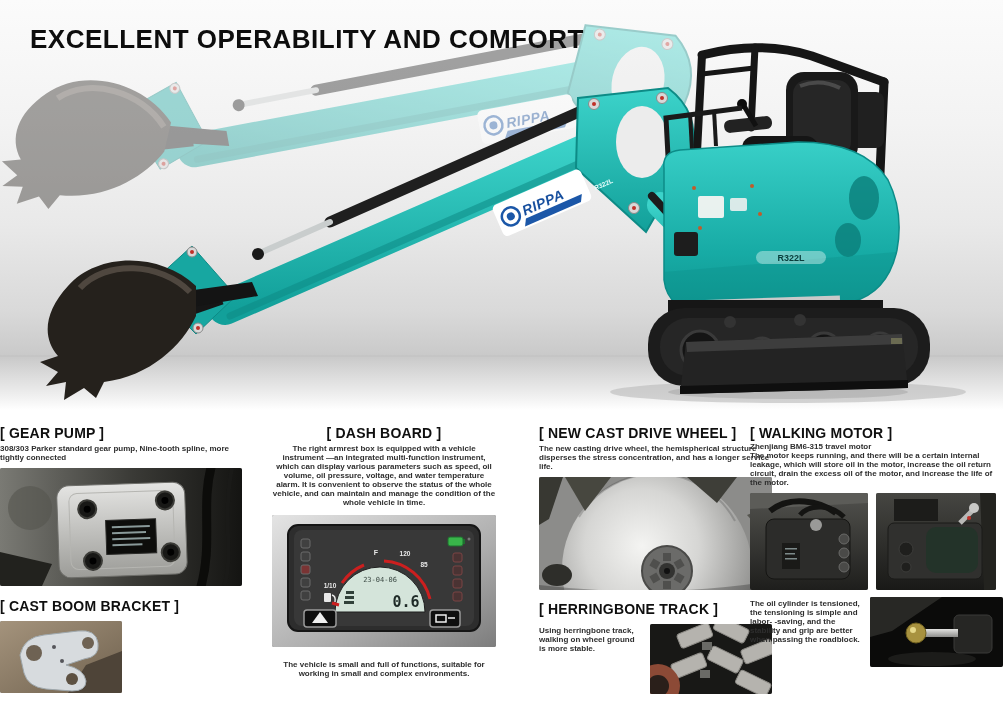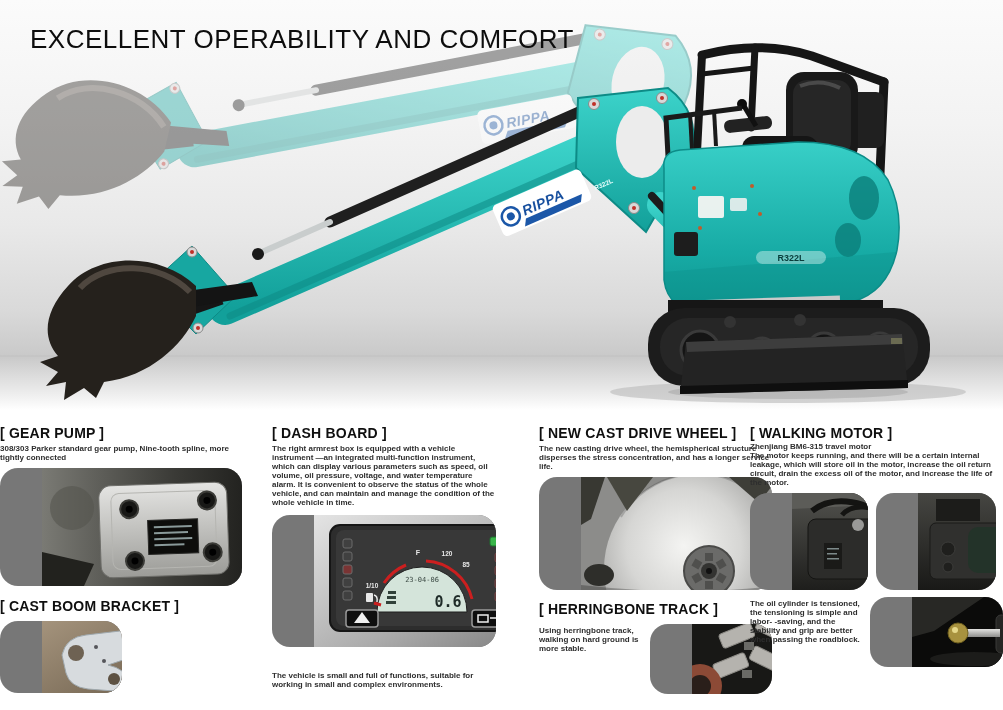--- a/index.html
+++ b/index.html
@@ -10,46 +10,46 @@
     font-family:"Liberation Sans", sans-serif;
   }
   
   .hero {
     position:absolute; top:0; left:0; width:1003px; height:410px;
     background:linear-gradient(180deg,#fbfbfb 0%,#f3f3f3 30%,#e9e9e9 55%,
                #d9d9d9 76%,#c9c9c9 87%,#e9e9e9 95%,#ffffff 100%);
   }
   .hero h1 {
     position:absolute; left:30px; top:24px; margin:0;
-    font-size:26px; font-weight:normal; letter-spacing:.5px; color:#0d0d0d;
+    font-size:26px; font-weight:bold; letter-spacing:.5px; color:#0d0d0d;
     white-space:nowrap; z-index:3;
   }
   .hero svg { position:absolute; inset:0; }
   
   .features { position:absolute; top:410px; left:0; width:1003px; height:300px; background:#fff; }
   .col { position:absolute; top:0; height:300px; padding-top:15px; }
   .c1 { left:0;  width:242px; }
-  .c2 { left:272px; width:224px; }
+  .c2 { left:272px; width:224px;text-align:center; }
   .c3 { left:507px; width:233px;margin-left:32px; }
   .c4 { left:750px; width:253px; }
   .feat-title {
     margin:0; font-size:14px; font-weight:bold; color:#0f0f0f;
     letter-spacing:.2px; white-space:nowrap;
   }
   .feat-text {
     margin:3px 0 0; font-size:8px; line-height:9px; font-weight:bold;
     color:#2e2e2e; letter-spacing:0;
   }
   .subtitle { margin-top:1px; }
   .photo {
-    border-radius:18px; overflow:hidden; position:relative;
-    background:#777; flex:none;padding-left:42px;
+    border-radius:2px; overflow:hidden; position:relative;
+    background:#777; flex:none;
   }
   .photo svg { display:block; }
-  .mt6{margin-top:6px}.mt8{margin-top:8px}.mt9{margin-top:24px}
+  .mt6{margin-top:6px}.mt8{margin-top:8px}.mt9{margin-top:13px}
   .gap-title{margin-top:12px}.gap-title2{margin-top:11px}
   .split { display:flex; gap:10px; margin-top:7px; align-items:flex-start; }
   .split .feat-text { margin-top:2px; flex:1; }
   .imgrow { display:flex; gap:8px; margin-top:6px; }
 </style>
 </head>
 <body>
 
 <div class="page">
 
@@ -403,21 +403,21 @@
             </g>
             <circle r="8" fill="#333331"></circle>
               <circle r="3" fill="#111"></circle>
           </g>
           <path d="M 0 108 Q 120 122 233 104 L 233 113 L 0 113 Z" fill="#000" opacity=".25"></path>
         </svg>
       </div>
 
       <h2 class="feat-title gap-title2">[ HERRINGBONE TRACK ]</h2>
       <div class="split">
-        <p class="feat-text">Using herringbone track, walking on hard ground is more stable.</p>
+        <p class="feat-text">Using herringbone track, walking on wheel ground is more stable.</p>
         <div class="photo" style="width:122px;height:70px">
           <svg width="122" height="70" viewBox="0 0 122 70">
             <rect width="122" height="70" fill="#181816"></rect>
             <g fill="#b5b3ae" stroke="#8e8c87">
               <rect x="28" y="4" width="34" height="15" rx="3" transform="rotate(-22 45 12)"></rect>
               <rect x="64" y="-2" width="34" height="15" rx="3" transform="rotate(26 81 6)"></rect>
               <rect x="22" y="34" width="34" height="15" rx="3" transform="rotate(-22 39 42)"></rect>
               <rect x="58" y="28" width="34" height="15" rx="3" transform="rotate(26 75 36)"></rect>
               <rect x="92" y="20" width="32" height="15" rx="3" transform="rotate(-22 108 28)"></rect>
               <rect x="86" y="52" width="34" height="15" rx="3" transform="rotate(26 103 60)"></rect>

